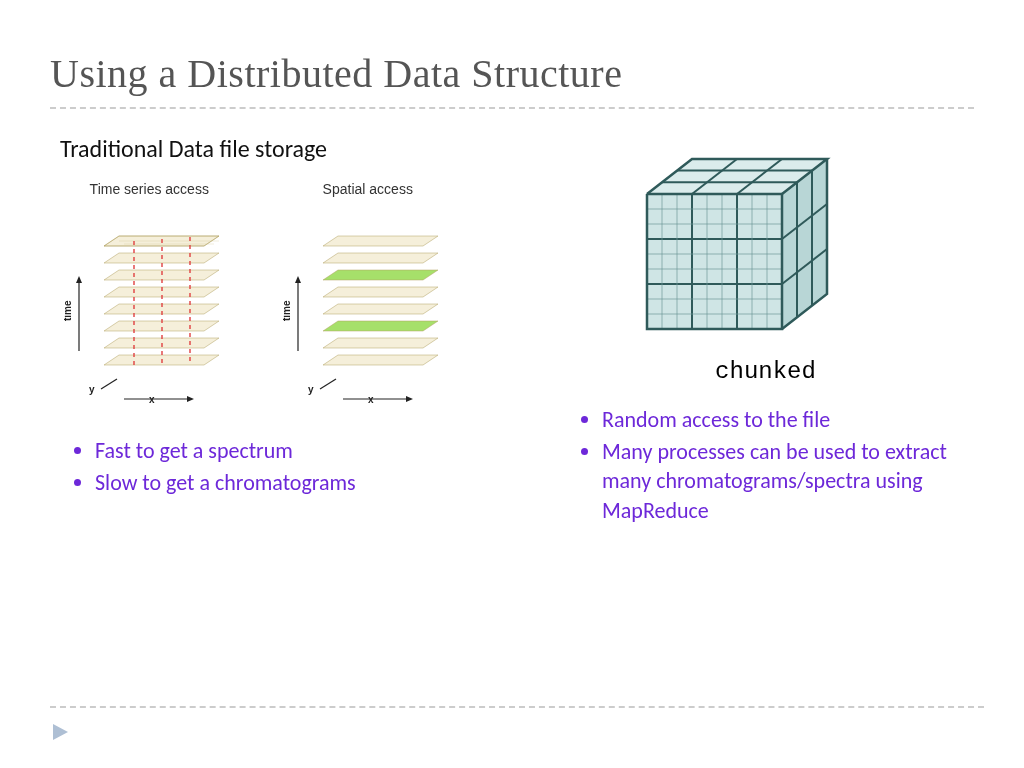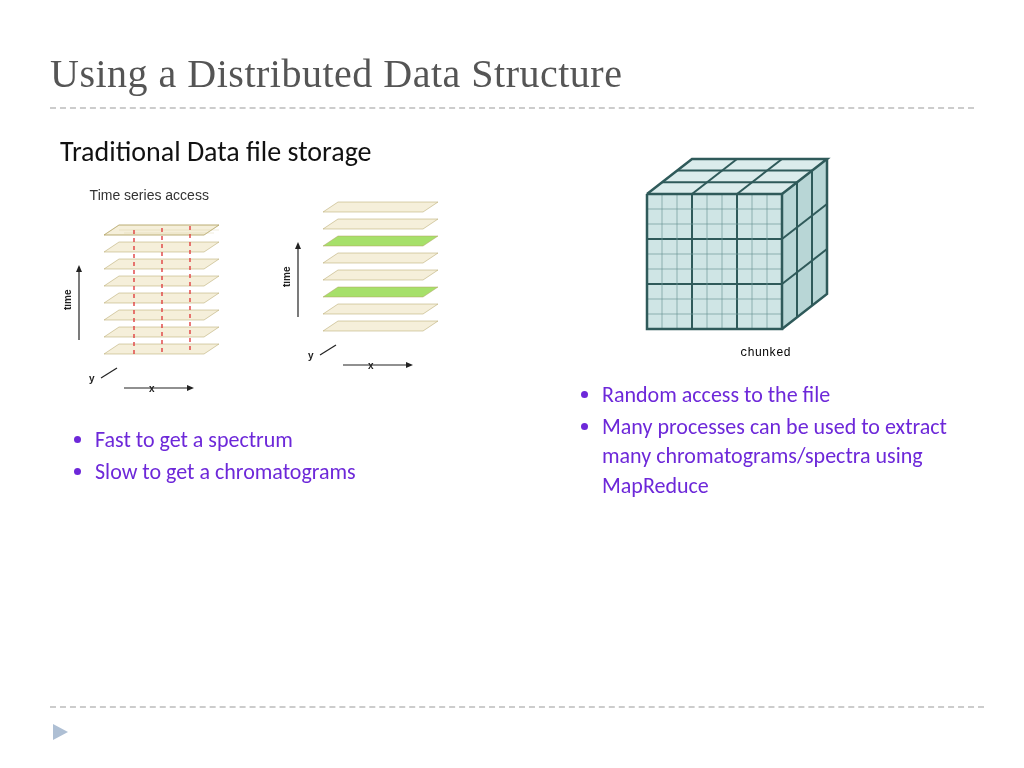--- a/index.html
+++ b/index.html
@@ -4,28 +4,28 @@
 <style>
   * { box-sizing: border-box; margin: 0; padding: 0; }
   html, body { width: 1024px; height: 768px; background: #fff; font-family: "Gill Sans", "Gill Sans MT", Calibri, sans-serif; overflow: hidden; }
   .slide { width: 1024px; height: 768px; position: relative; padding: 50px 50px 30px 50px; }
   .title { font-family: Georgia, 'Times New Roman', serif; font-size: 40px; font-weight: 400; color: #555; letter-spacing: 0.5px; }
   .rule-top { border: none; border-top: 2px dashed #ccc; margin-top: 10px; }
   .rule-bottom { border: none; border-top: 2px dashed #ccc; position: absolute; left: 50px; right: 40px; bottom: 60px; }
   .cols { display: flex; margin-top: 25px; gap: 50px; }
   .col { flex: 1; }
   .col-right { margin-left: 40px; }
-  .sub { font-size: 28px; font-weight: 400; color: #111; margin-bottom: 18px; margin-left: 10px; }
+  .sub { font-size: 24px; font-weight: 400; color: #111; margin-bottom: 18px; margin-left: 10px; }
   .sub-right { margin-left: 30px; margin-top: 10px; }
   .figwrap { display: flex; gap: 20px; margin-bottom: 25px; }
   .fig-col { flex: 1; text-align: center; }
-  .fig-label { font-family: Arial, sans-serif; font-size: 14px; color: #333; margin-bottom: 7px; }
+  .fig-label { font-family: Arial, sans-serif; font-size: 14px; color: #333; margin-bottom: 24px; }
   .bullets { list-style: disc; padding-left: 45px; }
   .bullets li { font-size: 22px; color: #6d28d9; line-height: 1.35; margin-bottom: 2px; }
-  .chunk-label { font-family: "Courier New", monospace; font-size: 12px; text-align: center; margin-top: 2px; }
+  .chunk-label { font-family: "Courier New", monospace; font-size: 24px; text-align: center; margin-top: 14px; }
   .arrow-nav { position: absolute; left: 50px; bottom: 25px; }
   svg { display: block; margin: 0 auto; }
 </style>
 </head>
 <body>
 
 <div class="slide">
 
   <h1 class="title">Using a Distributed Data Structure</h1>
   <hr class="rule-top">
@@ -100,20 +100,21 @@
 
             <g stroke="#e04040" stroke-width="1.4" stroke-dasharray="4 4">
               <line x1="70" y1="20" x2="70" y2="148"></line>
               <line x1="98" y1="18" x2="98" y2="146"></line>
               <line x1="126" y1="16" x2="126" y2="144"></line>
             </g>
           </svg>
         </div>
 
         <div class="fig-col">
+          <div class="fig-label">Spatial access</div>
           <svg width="170" height="190" viewBox="0 0 170 190">
             <g transform="translate(45,160)" font-family="Arial" font-size="10" fill="#222">
               <text x="-38" y="-60" transform="rotate(-90,-38,-60)" font-weight="bold">time</text>
               <line x1="-30" y1="-30" x2="-30" y2="-100" stroke="#222" stroke-width="1.2"></line>
               <polygon points="-30,-105 -33,-98 -27,-98" fill="#222"></polygon>
               <text x="40" y="22" font-weight="bold">x</text>
               <line x1="15" y1="18" x2="80" y2="18" stroke="#222" stroke-width="1.2"></line>
               <polygon points="85,18 78,15 78,21" fill="#222"></polygon>
               <text x="-20" y="12" font-weight="bold">y</text>
               <line x1="-8" y1="8" x2="8" y2="-2" stroke="#222" stroke-width="1.2"></line>

